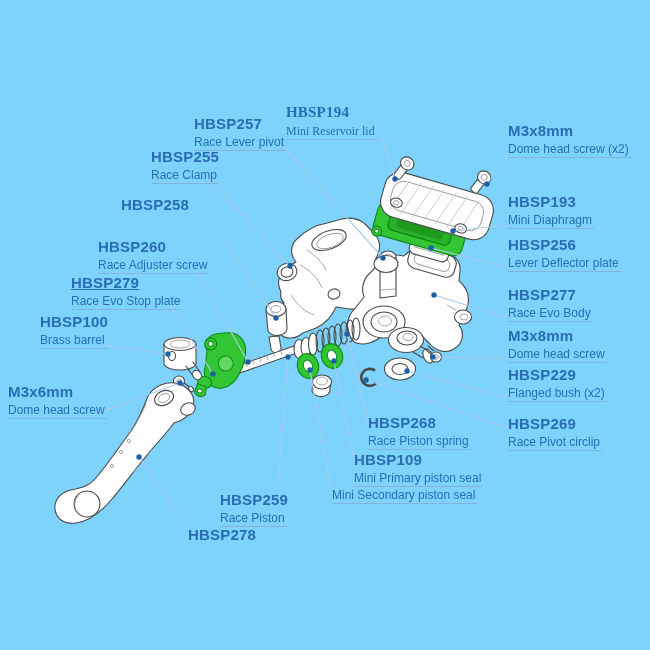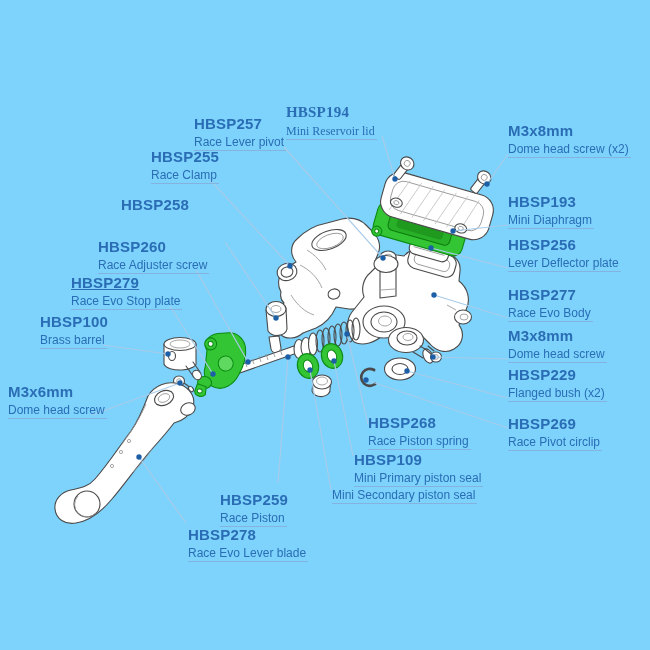--- a/index.html
+++ b/index.html
@@ -327,16 +327,15 @@
       </div>
       <div class="part-label" style="left: 354px; top: 451px;">
         <span class="num">HBSP109</span>
         <div><span class="desc u">Mini Primary piston seal</span></div>
       </div>
       <div class="part-label" style="left: 332px; top: 485px;">
         <div><span class="desc u">Mini Secondary piston seal</span></div>
       </div>
       <div class="part-label" style="left: 188px; top: 518px; margin-top: 8px;">
         <span class="num">HBSP278</span>
-        <div><span class="desc u">Race Evo Lever blade</span></div>
       </div>
     </div>
 </div>
 
 </body></html>

